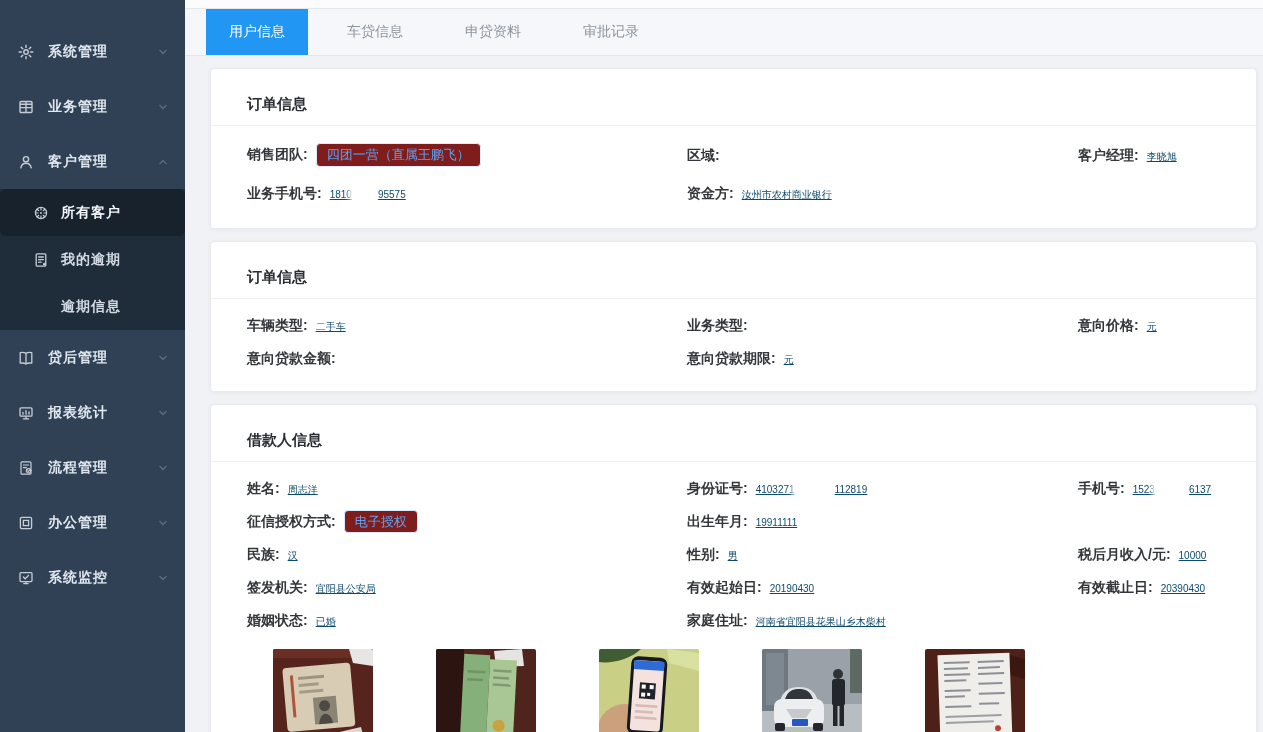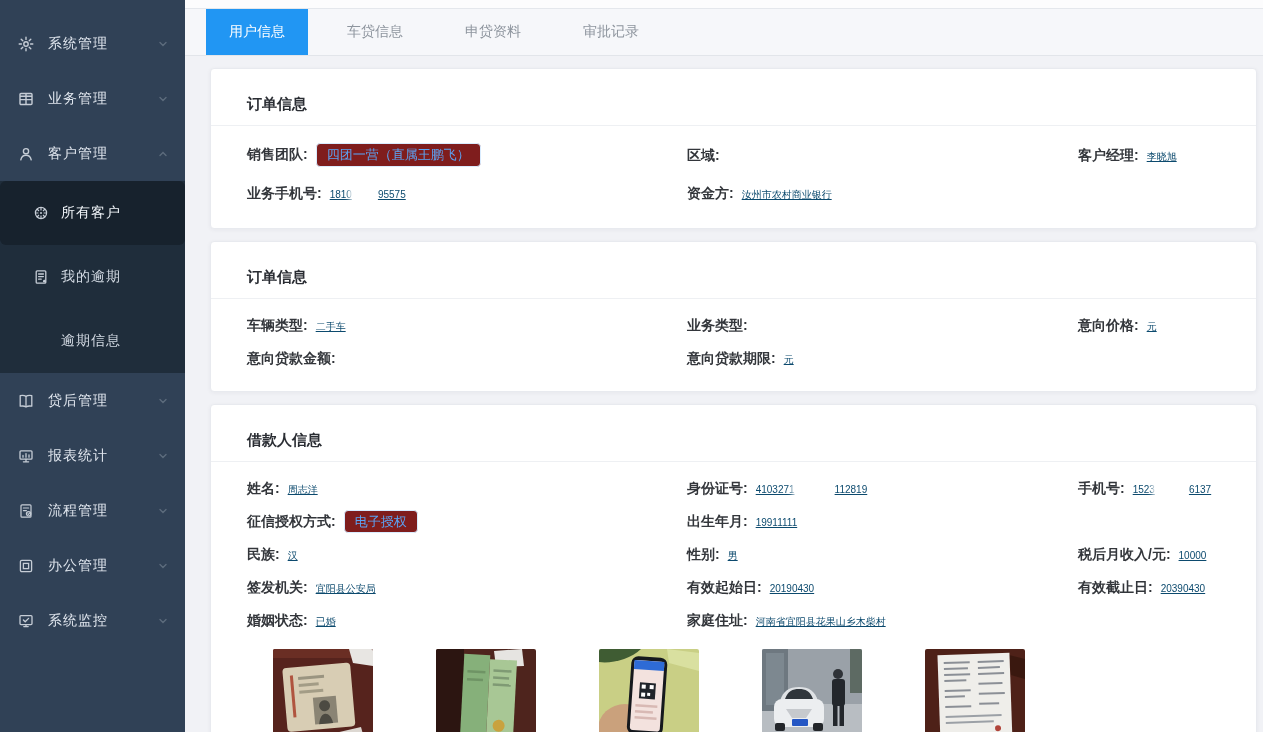--- a/index.html
+++ b/index.html
@@ -2,31 +2,31 @@
 <html><head>
 <meta charset="utf-8">
 <style>
   * { box-sizing: border-box; margin: 0; padding: 0; }
   html,body { width:1263px; height:732px; overflow:hidden;
     font-family:"Liberation Sans","DejaVu Sans",sans-serif; background:#f1f2f6; }
 
   
   .sidebar { position:absolute; left:0; top:0; bottom:0; width:185px;
     background:#304156; z-index:5; }
-  .menu { padding-top:16px; }
+  .menu { padding-top:24px;font-weight:bold; }
   .s-item { height:55px; display:flex; align-items:center; padding:0 16px 0 18px;
     color:#e0e6ee; font-size:14px; cursor:pointer; }
   .s-item .ico { width:16px; height:16px; margin-right:14px; color:#c6cdd6;
     display:inline-flex; flex:none; }
   .s-item .ico svg { width:16px; height:16px; }
   .s-item .lbl { flex:1; white-space:nowrap; letter-spacing:1px; }
   .chev { color:#5c6b7c; display:inline-flex; }
   .chev.up { transform:rotate(180deg); }
   .submenu { background:#1f2d3b; }
-  .s-item.sub { height:64px; padding-left:33px; color:#d3dae3;border-radius:6px; }
+  .s-item.sub { height:47px; padding-left:33px; color:#d3dae3;border-radius:6px; }
   .s-item.sub .ico { margin-right:12px; }
   .ico-spacer { width:28px; flex:none; }
   .s-item.sub.active { background:#17222d; color:#f2f6fa; }
 
   
   .main { position:absolute; left:185px; top:0; right:0; bottom:0; background:#f1f2f6; }
   .topbar { height:9px; background:#fcfcfd; border-bottom:1px solid #e4e7ec; }
   .tabbar { height:47px; background:#f6f7fa; border-bottom:1px solid #e2e5ea;
     display:flex; padding-left:21px;gap:16px; }
   .tab { display:flex; align-items:center; padding:0 23px; font-size:14px;

